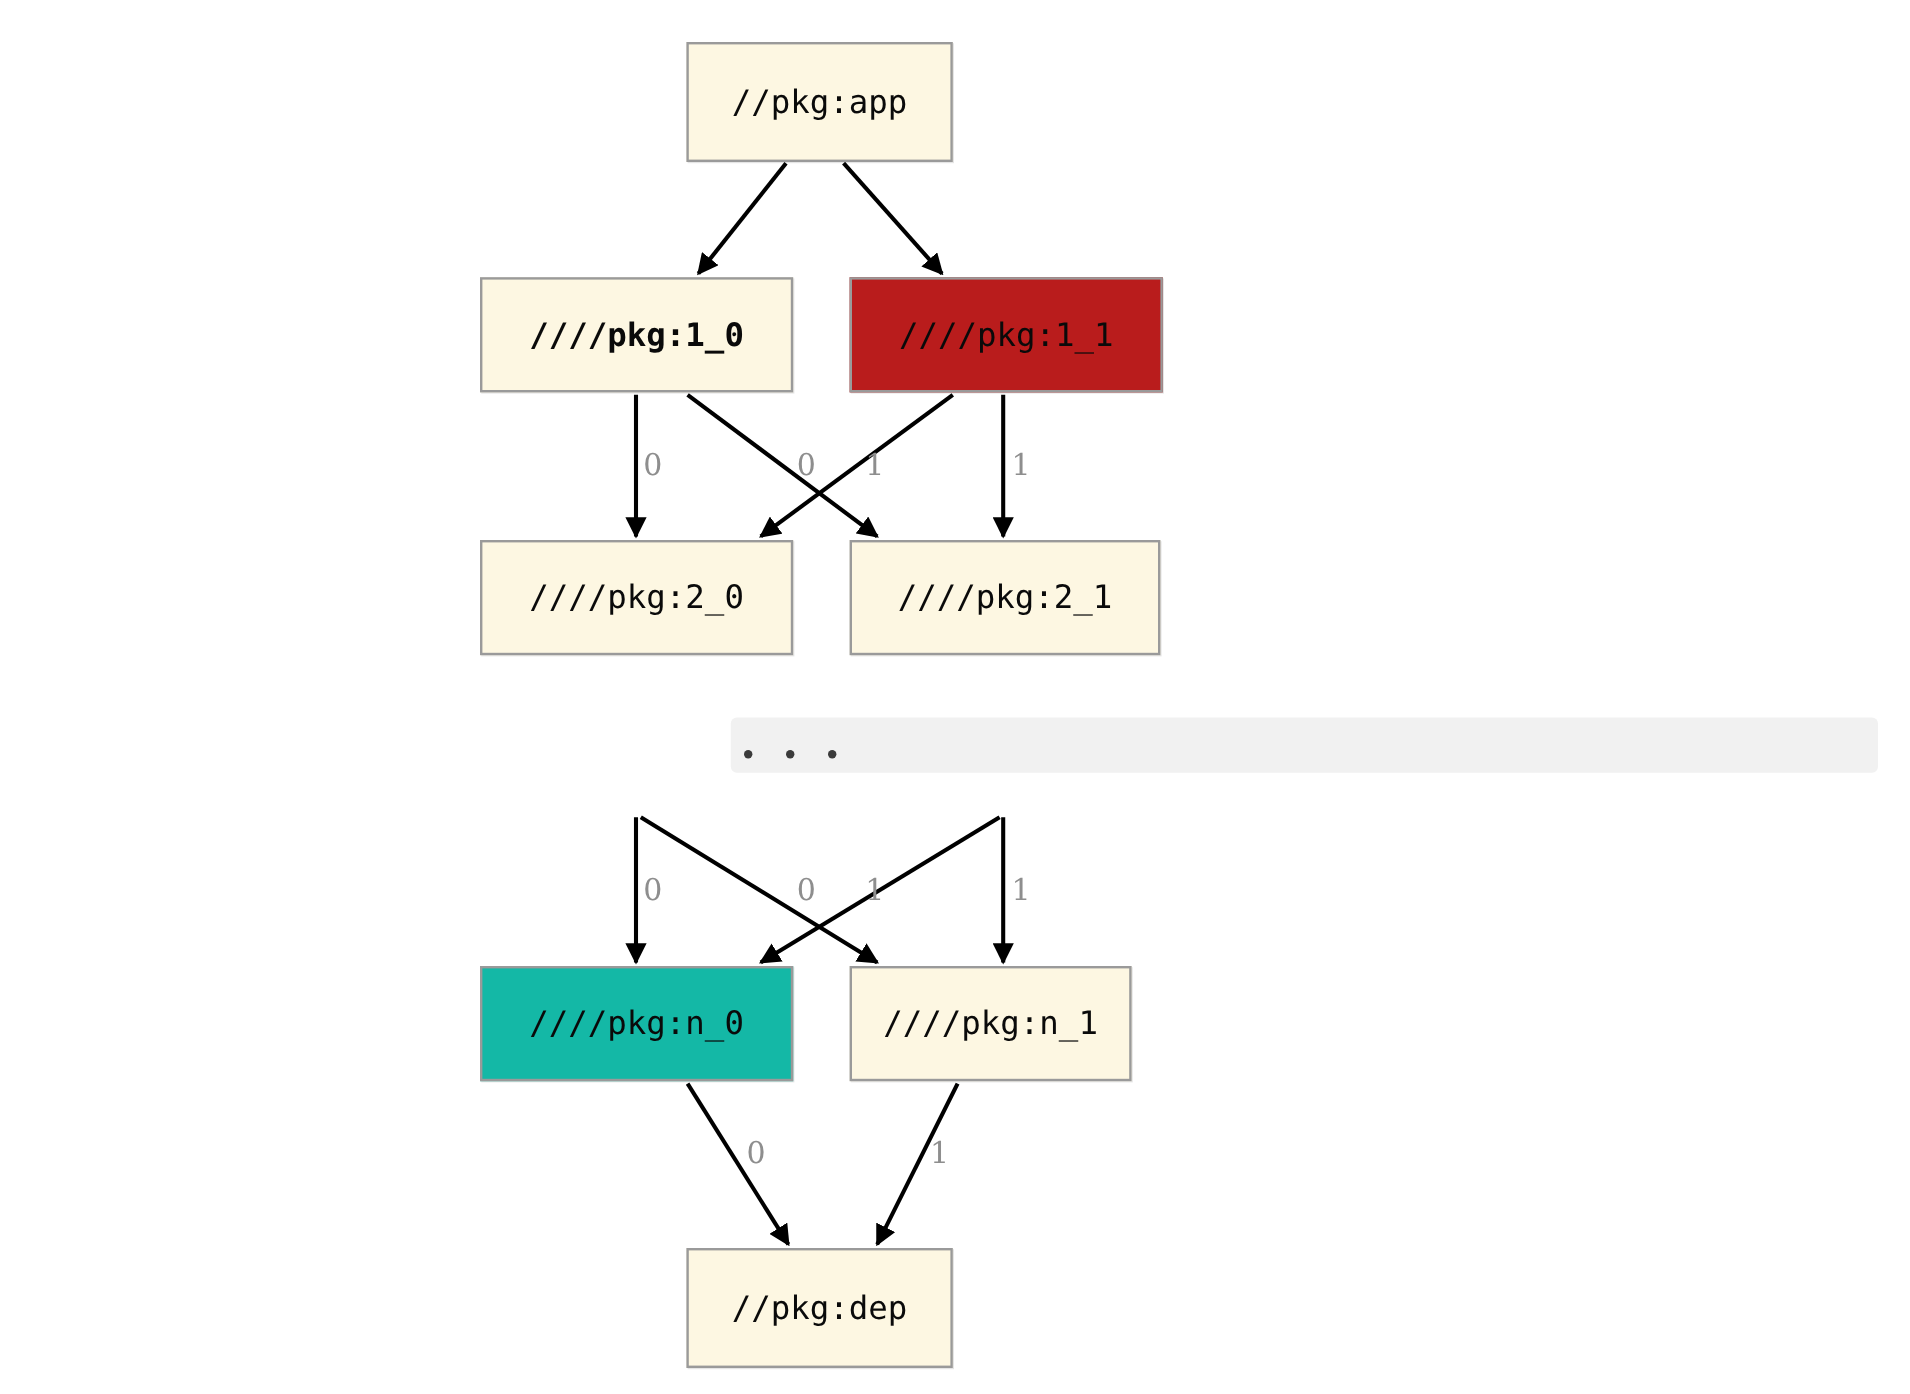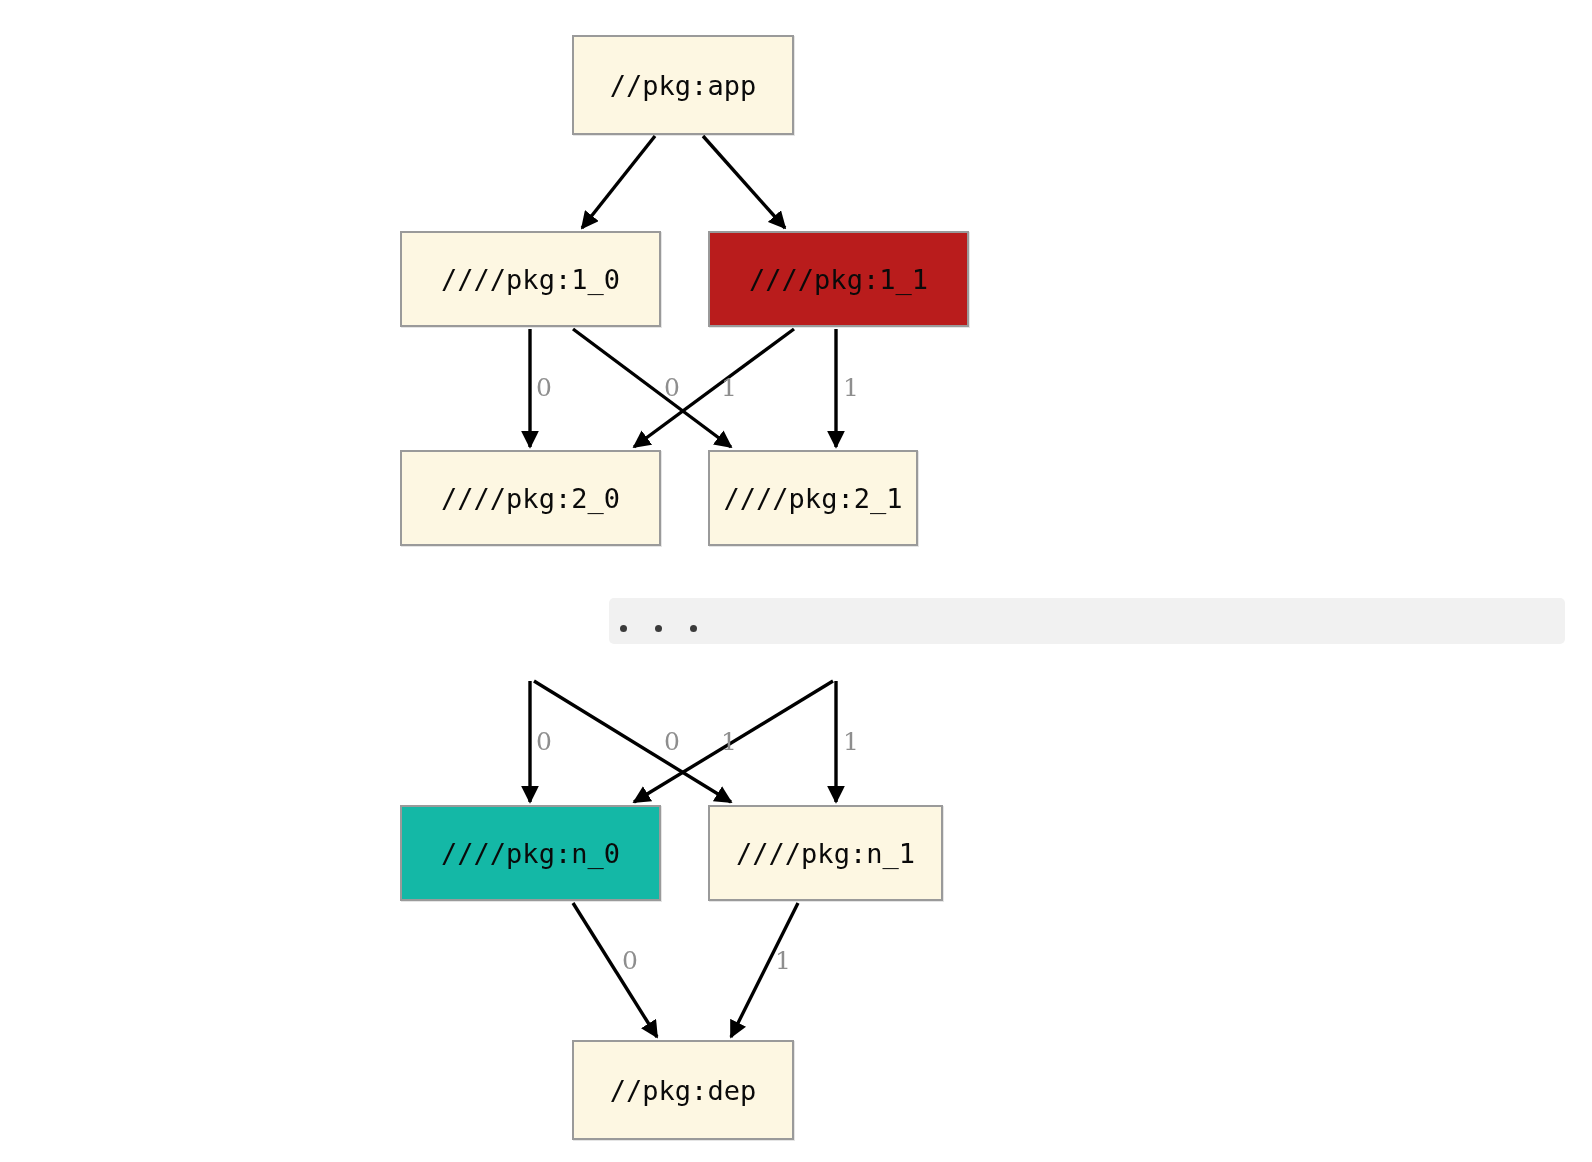--- a/index.html
+++ b/index.html
@@ -100,30 +100,30 @@
         <line x1="836" y1="681" x2="836" y2="802" stroke="#000000" stroke-width="3.4" marker-end="url(#arrow)"></line>
         <line x1="573" y1="903" x2="657" y2="1037" stroke="#000000" stroke-width="3.4" marker-end="url(#arrow)"></line>
         <line x1="798" y1="903" x2="731" y2="1037" stroke="#000000" stroke-width="3.4" marker-end="url(#arrow)"></line>
       </g>
   </svg>
 
   <div id="node-layer">
       <div class="node-box" style="left: 572px; top: 35px; width: 222px; height: 100px; background: rgb(253, 247, 226); border-color: rgb(154, 154, 154);">
         <span class="node-label">//pkg:app</span>
       </div>
-      <div class="node-box" style="left: 400px; top: 231px; width: 261px; height: 96px; background: rgb(253, 247, 226); border-color: rgb(154, 154, 154);">
+      <div class="node-box" style="left: 400px; top: 231px; width: 261px; height: 96px; background: rgb(253, 247, 226); border-color: rgb(154, 154, 154); font-weight: bold;">
         <span class="node-label">////pkg:1_0</span>
       </div>
       <div class="node-box" style="left: 708px; top: 231px; width: 261px; height: 96px; background: #b91c1c; border-color: rgb(154, 154, 154);">
         <span class="node-label">////pkg:1_1</span>
       </div>
       <div class="node-box" style="left: 400px; top: 450px; width: 261px; height: 96px; background: rgb(253, 247, 226); border-color: rgb(154, 154, 154);">
         <span class="node-label">////pkg:2_0</span>
       </div>
-      <div class="node-box" style="left: 708px; top: 450px; width: 210px; height: 96px; background: rgb(253, 247, 226); border-color: rgb(154, 154, 154);">
+      <div class="node-box" style="left: 708px; top: 450px; width: 259px; height: 96px; background: rgb(253, 247, 226); border-color: rgb(154, 154, 154);">
         <span class="node-label">////pkg:2_1</span>
       </div>
       <div class="node-box" style="left: 400px; top: 805px; width: 261px; height: 96px; background: #14b8a6; border-color: rgb(154, 154, 154);">
         <span class="node-label">////pkg:n_0</span>
       </div>
       <div class="node-box" style="left: 708px; top: 805px; width: 235px; height: 96px; background: rgb(253, 247, 226); border-color: rgb(154, 154, 154); text-align: right;">
         <span class="node-label">////pkg:n_1</span>
       </div>
       <div class="node-box" style="left: 572px; top: 1040px; width: 222px; height: 100px; background: rgb(253, 247, 226); border-color: rgb(154, 154, 154);">
         <span class="node-label">//pkg:dep</span>

